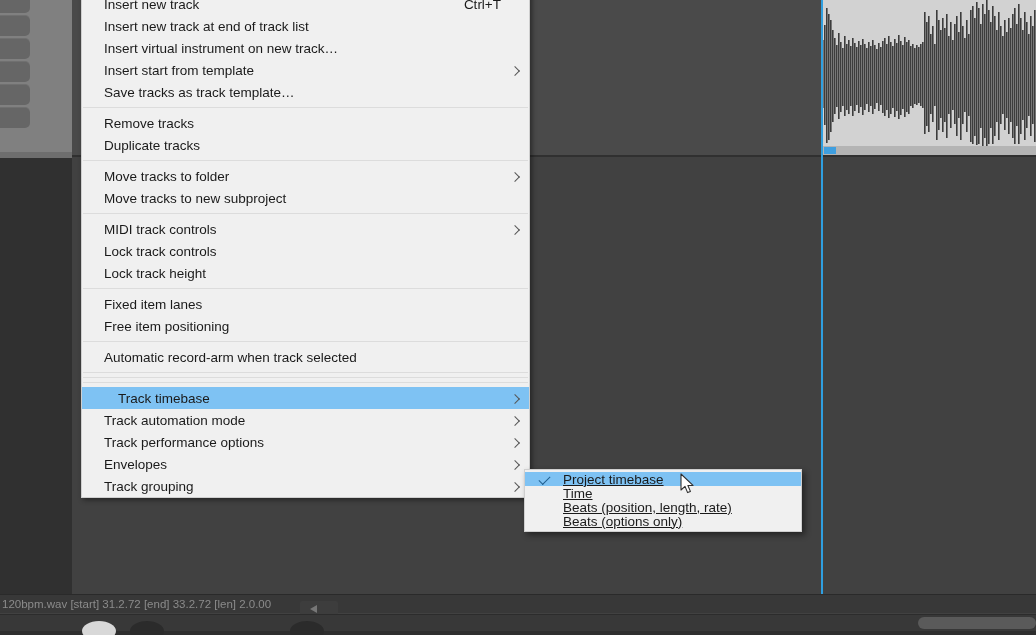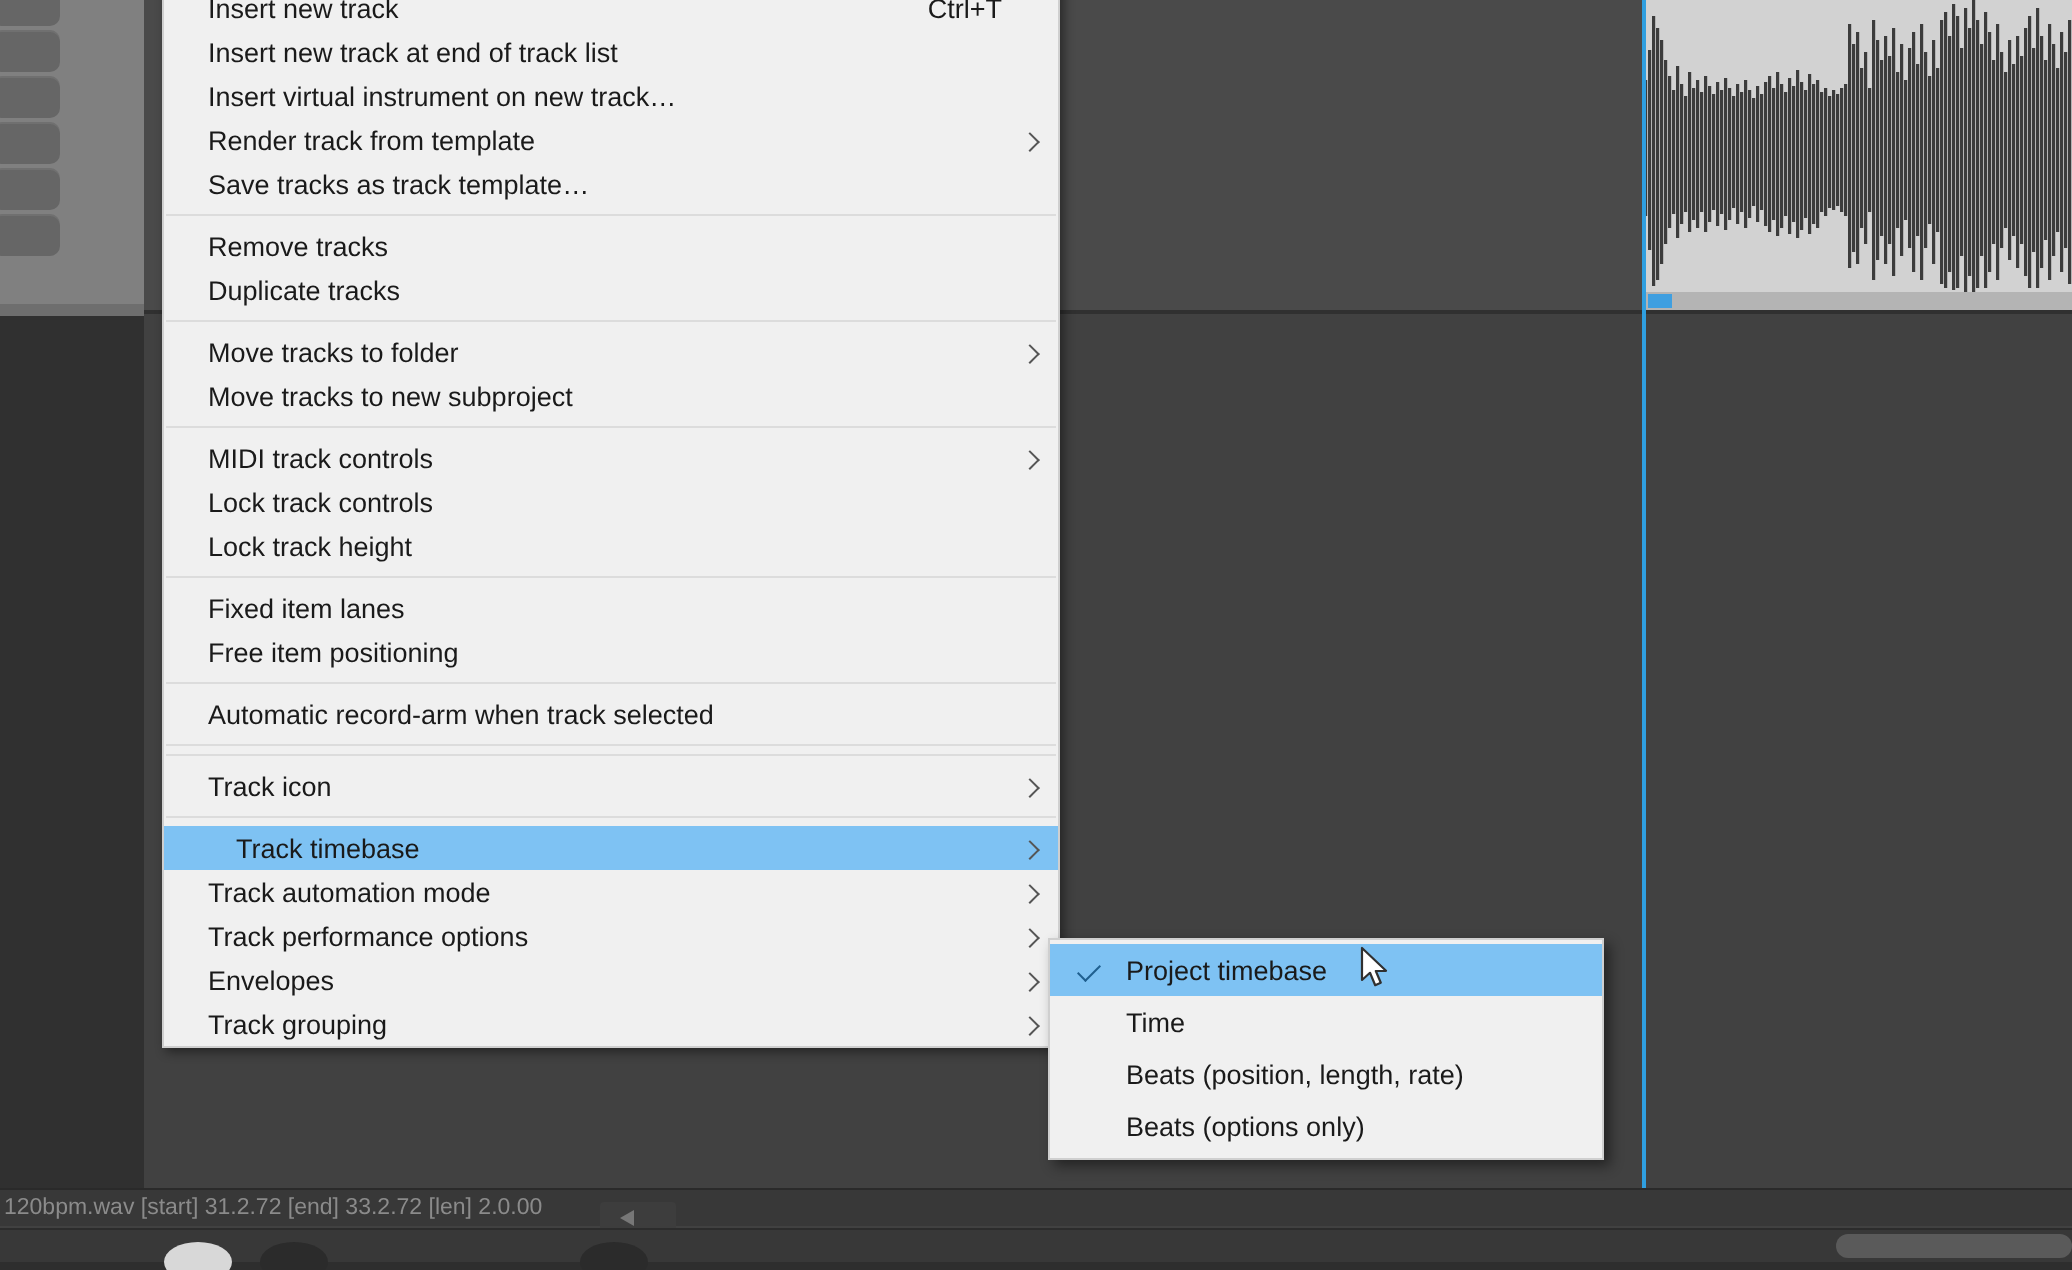--- a/index.html
+++ b/index.html
@@ -234,21 +234,22 @@
   }
   .menu-separator {
     height: 1px;
     margin: 4px 1px 4px 1px;
     background: #dcdcdc;
   }
 
   
   #submenu .menu-item {
     padding-left: 38px;
-    height: 26px;
+    height: 14px;
+    text-decoration: underline;
   }
   .menu-check {
     position: absolute;
     left: 14px;
     top: 50%;
     transform: translateY(-50%) rotate(-45deg);
     width: 10px; height: 5px;
     border-left: 1.8px solid #1f5f8f;
     border-bottom: 1.8px solid #1f5f8f;
   }
@@ -426,21 +427,21 @@
       <span class="menu-item-label">Insert new track</span>
       <span class="menu-item-accel">Ctrl+T</span>
     </div>
     <div class="menu-item">
       <span class="menu-item-label">Insert new track at end of track list</span>
     </div>
     <div class="menu-item">
       <span class="menu-item-label">Insert virtual instrument on new track…</span>
     </div>
     <div class="menu-item">
-      <span class="menu-item-label">Render track from template</span>
+      <span class="menu-item-label">Insert start from template</span>
       <span class="menu-item-arrow"></span>
     </div>
     <div class="menu-item">
       <span class="menu-item-label">Save tracks as track template…</span>
     </div>
     <div class="menu-separator"></div>
     <div class="menu-item">
       <span class="menu-item-label">Remove tracks</span>
     </div>
     <div class="menu-item">
@@ -471,24 +472,20 @@
     </div>
     <div class="menu-item">
       <span class="menu-item-label">Free item positioning</span>
     </div>
     <div class="menu-separator"></div>
     <div class="menu-item">
       <span class="menu-item-label">Automatic record-arm when track selected</span>
     </div>
     <div class="menu-separator"></div>
     <div class="menu-separator"></div>
-    <div class="menu-item">
-      <span class="menu-item-label">Track icon</span>
-      <span class="menu-item-arrow"></span>
-    </div>
     <div class="menu-separator"></div>
     <div class="menu-item highlighted">
       <span class="menu-item-label">Track timebase</span>
       <span class="menu-item-arrow"></span>
     </div>
     <div class="menu-item">
       <span class="menu-item-label">Track automation mode</span>
       <span class="menu-item-arrow"></span>
     </div>
     <div class="menu-item">

